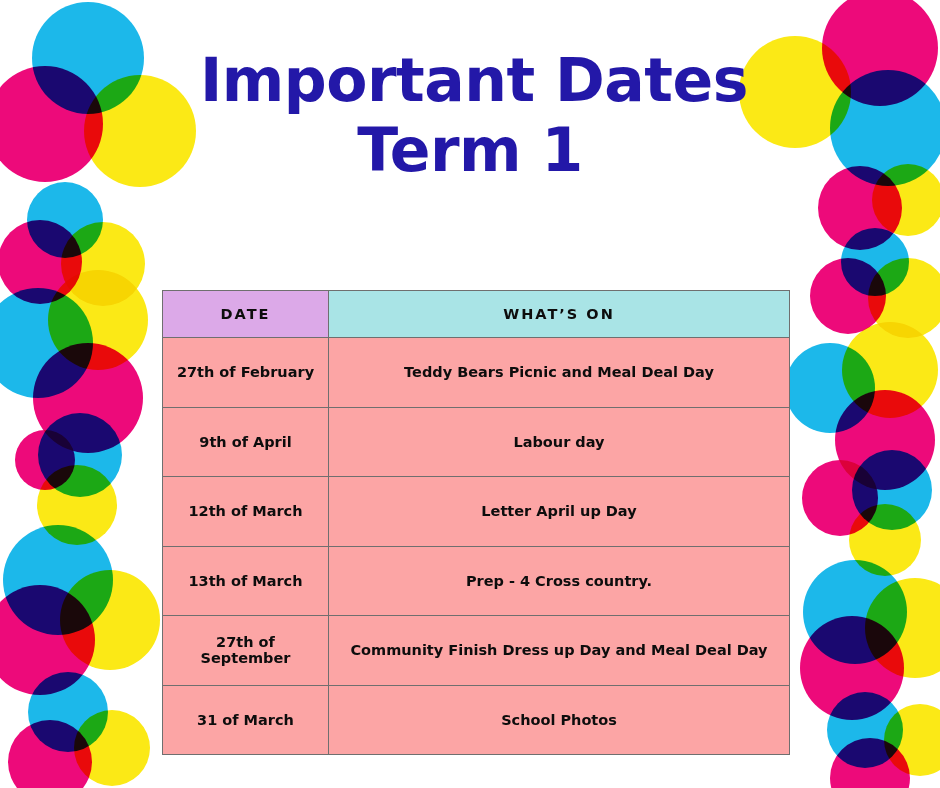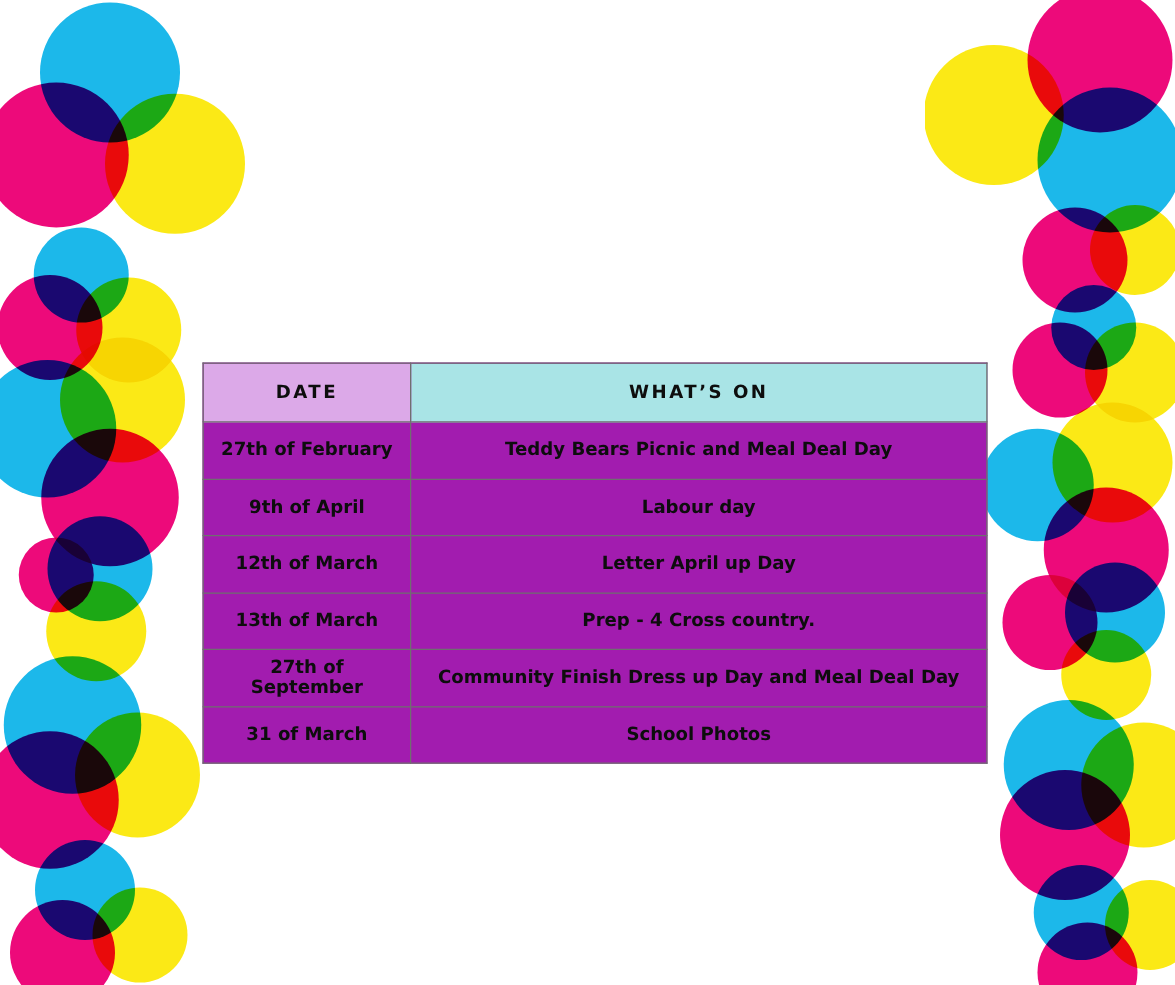--- a/index.html
+++ b/index.html
@@ -58,21 +58,21 @@
   .table-wrap {
     position: absolute;
     left: 162px;
     top: 290px;
     width: 628px;
   }
   table.dates {
     border-collapse: collapse;
     width: 100%;
     table-layout: fixed;
-    background: #a21caf;
+    background: #fca5a5;
   }
   table.dates th,
   table.dates td {
     border: 1px solid #6f6f6f;
     text-align: center;
     vertical-align: middle;
     color: #0d0d0d;
     font-family: "DejaVu Sans", sans-serif;
   }
   table.dates col.c-date { width: 166px; }
@@ -81,21 +81,21 @@
     font-size: 14.5px;
     font-weight: bold;
     letter-spacing: 2px;
   }
   th.th-date  { background: #dca9e8; }
   th.th-whats { background: #a9e4e6; }
   table.dates td {
     height: 44.5px;
     font-size: 14.5px;
     font-weight: bold;
-    padding: 0 6px;
+    padding: 12px 6px;
   }
   td.cell-date  { font-size: 14.5px; }
   td.cell-event { font-size: 14.5px; }
 </style>
 </head>
 <body>
 
 <div id="poster">
 
   <div class="deco-col deco-left">
@@ -135,20 +135,24 @@
       <div class="blob" style="left: 112px; top: 450px; width: 80px; height: 80px; background: rgb(28, 184, 234);"></div>
       <div class="blob" style="left: 109px; top: 504px; width: 72px; height: 72px; background: rgb(251, 233, 22);"></div>
       <div class="blob" style="left: 63px; top: 560px; width: 104px; height: 104px; background: rgb(28, 184, 234);"></div>
       <div class="blob" style="left: 125px; top: 578px; width: 100px; height: 100px; background: rgb(251, 233, 22);"></div>
       <div class="blob" style="left: 60px; top: 616px; width: 104px; height: 104px; background: rgb(237, 10, 122);"></div>
       <div class="blob" style="left: 87px; top: 692px; width: 76px; height: 76px; background: rgb(28, 184, 234);"></div>
       <div class="blob" style="left: 144px; top: 704px; width: 72px; height: 72px; background: rgb(251, 233, 22);"></div>
       <div class="blob" style="left: 90px; top: 738px; width: 80px; height: 80px; background: rgb(237, 10, 122);"></div>
     </div>
 
+  <div class="title-block">
+    <div class="title-line">Important Dates</div>
+    <div class="title-line">Term 1</div>
+  </div>
 
   <div class="table-wrap">
     <table class="dates">
       <colgroup>
         <col class="c-date">
         <col class="c-event">
       </colgroup>
       <thead>
         <tr>
           <th class="th-date">DATE</th>

